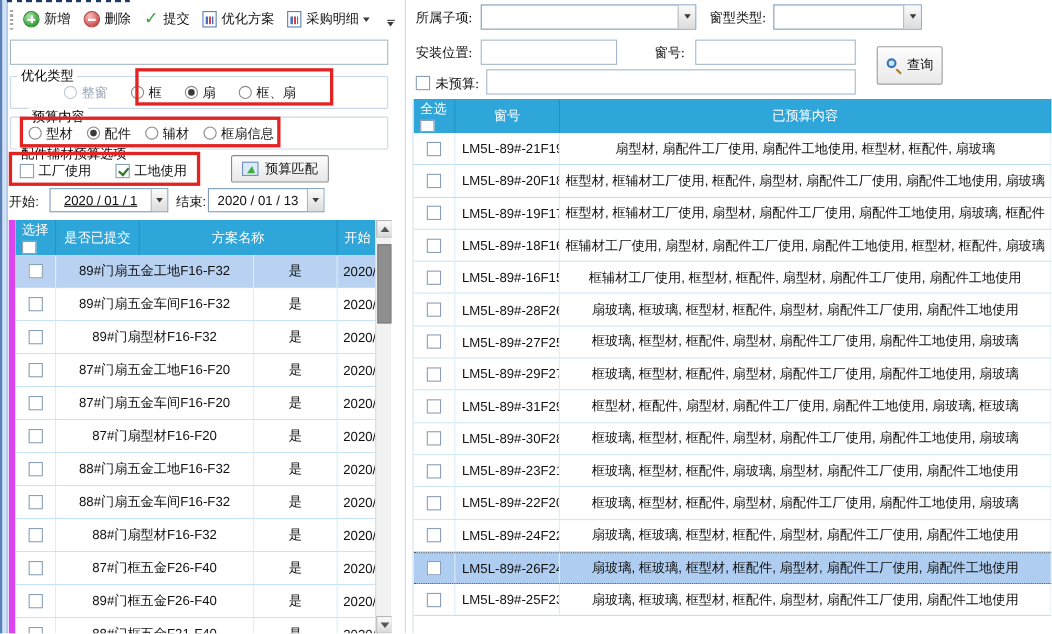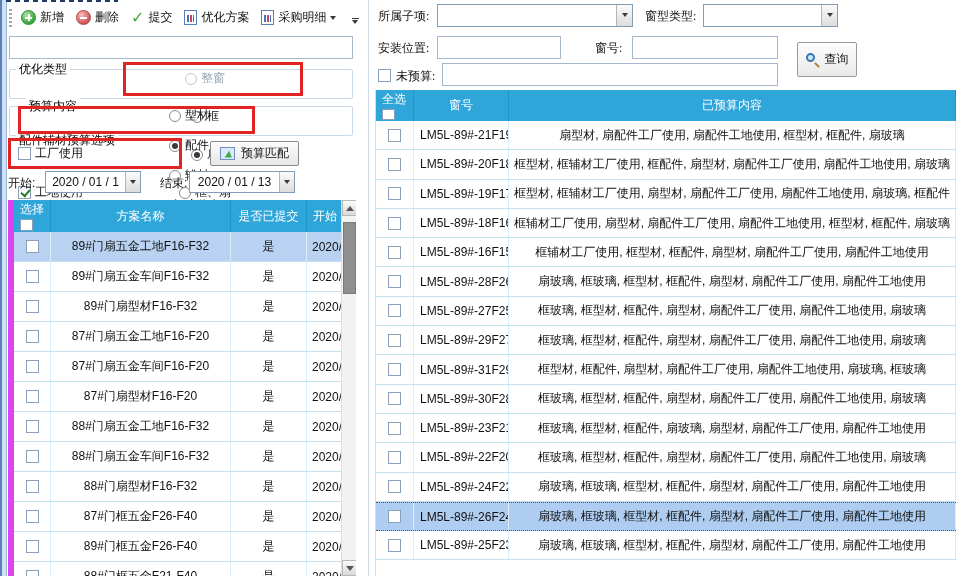--- a/index.html
+++ b/index.html
@@ -44,21 +44,21 @@
     font:12px "Liberation Sans","DejaVu Sans",sans-serif; padding:0 4px; }
   .search-input { left:1px; top:33px; width:344px; }
   .combo { position:absolute; height:23px; border:1px solid #7f9db9; background:#fff;
     display:flex; align-items:center; }
   .combo .val { flex:1; padding:0 4px; white-space:nowrap; overflow:hidden; }
   .combo .abtn { width:16px; height:100%; border-left:1px solid #b5b5b5;
     background:linear-gradient(#fbfbfb,#dcdcdc); display:flex; align-items:center; justify-content:center; }
 
   .group { position:absolute; left:1px; width:344px; border:1px solid #c9d9ea; border-radius:2px; }
   .glabel { position:absolute; background:#fff; padding:0 3px; color:#000000; white-space:nowrap; }
-  .opt-row { display:flex; align-items:center; height:100%;flex-direction:column; }
+  .opt-row { display:flex; align-items:center; height:100%; }
   .opt-item { display:flex; align-items:center; gap:4px; white-space:nowrap; }
   .radio { width:12px; height:12px; border:1px solid #8a8a8a; border-radius:50%; background:#fff;
     display:flex; align-items:center; justify-content:center; }
   .opt-item.sel .radio .dot { width:6px; height:6px; border-radius:50%; background:#3a3a3a; }
   .opt-item.disabled { color:#9aa8b8; }
   .opt-item.disabled .radio { border-color:#bcc8d4; }
   .cb { position:relative; width:13px; height:13px; border:1px solid #8aa0b8; background:#fff; display:inline-block; }
   .cb.checked::after { content:''; position:absolute; left:2px; top:2px; width:7px; height:4px;
     border-left:2px solid #2c7a2c; border-bottom:2px solid #2c7a2c; transform:rotate(-50deg); }
 
@@ -246,42 +246,42 @@
     <div class="match-btn">
       <span class="ic-match"></span>
       <span>预算匹配</span>
     </div>
 
     <div class="redbox rb1"></div>
     <div class="redbox rb2"></div>
     <div class="redbox rb3"></div>
 
     <span class="date-label" style="left:0;top:172px;">开始:</span>
-    <div class="datecombo" style="left:37px;width:96px;">
+    <div class="datecombo" style="left:37px;width:108px;text-decoration:underline;">
       <span class="val">2020 / 01 / 1</span>
       <span class="abtn">
           <span class="caret" style="margin-top:2px"></span>
         </span>
     </div>
     <span class="date-label" style="left:152px;top:172px;">结束:</span>
     <div class="datecombo" style="left:181px;width:106px;">
       <span class="val">2020 / 01 / 13</span>
       <span class="abtn">
           <span class="caret" style="margin-top:2px"></span>
         </span>
     </div>
 
     <div class="ltable">
       <div class="thead">
         <div class="thc lh0 sel-col">
           <span>选择</span>
           <span class="cb"></span>
         </div>
+        <div class="thc lh2">是否已提交</div>
         <div class="thc lh1">方案名称</div>
-        <div class="thc lh2">是否已提交</div>
         <div class="thc lh3">开始</div>
       </div>
       <div>
           <div class="trow lt-row hl">
     <div class="tc lc0">
       <span class="cb"></span>
     </div>
     <div class="tc lc1">89#门扇五金工地F16-F32</div>
     <div class="tc lc2">是</div>
     <div class="tc lc3">2020/0</div>

